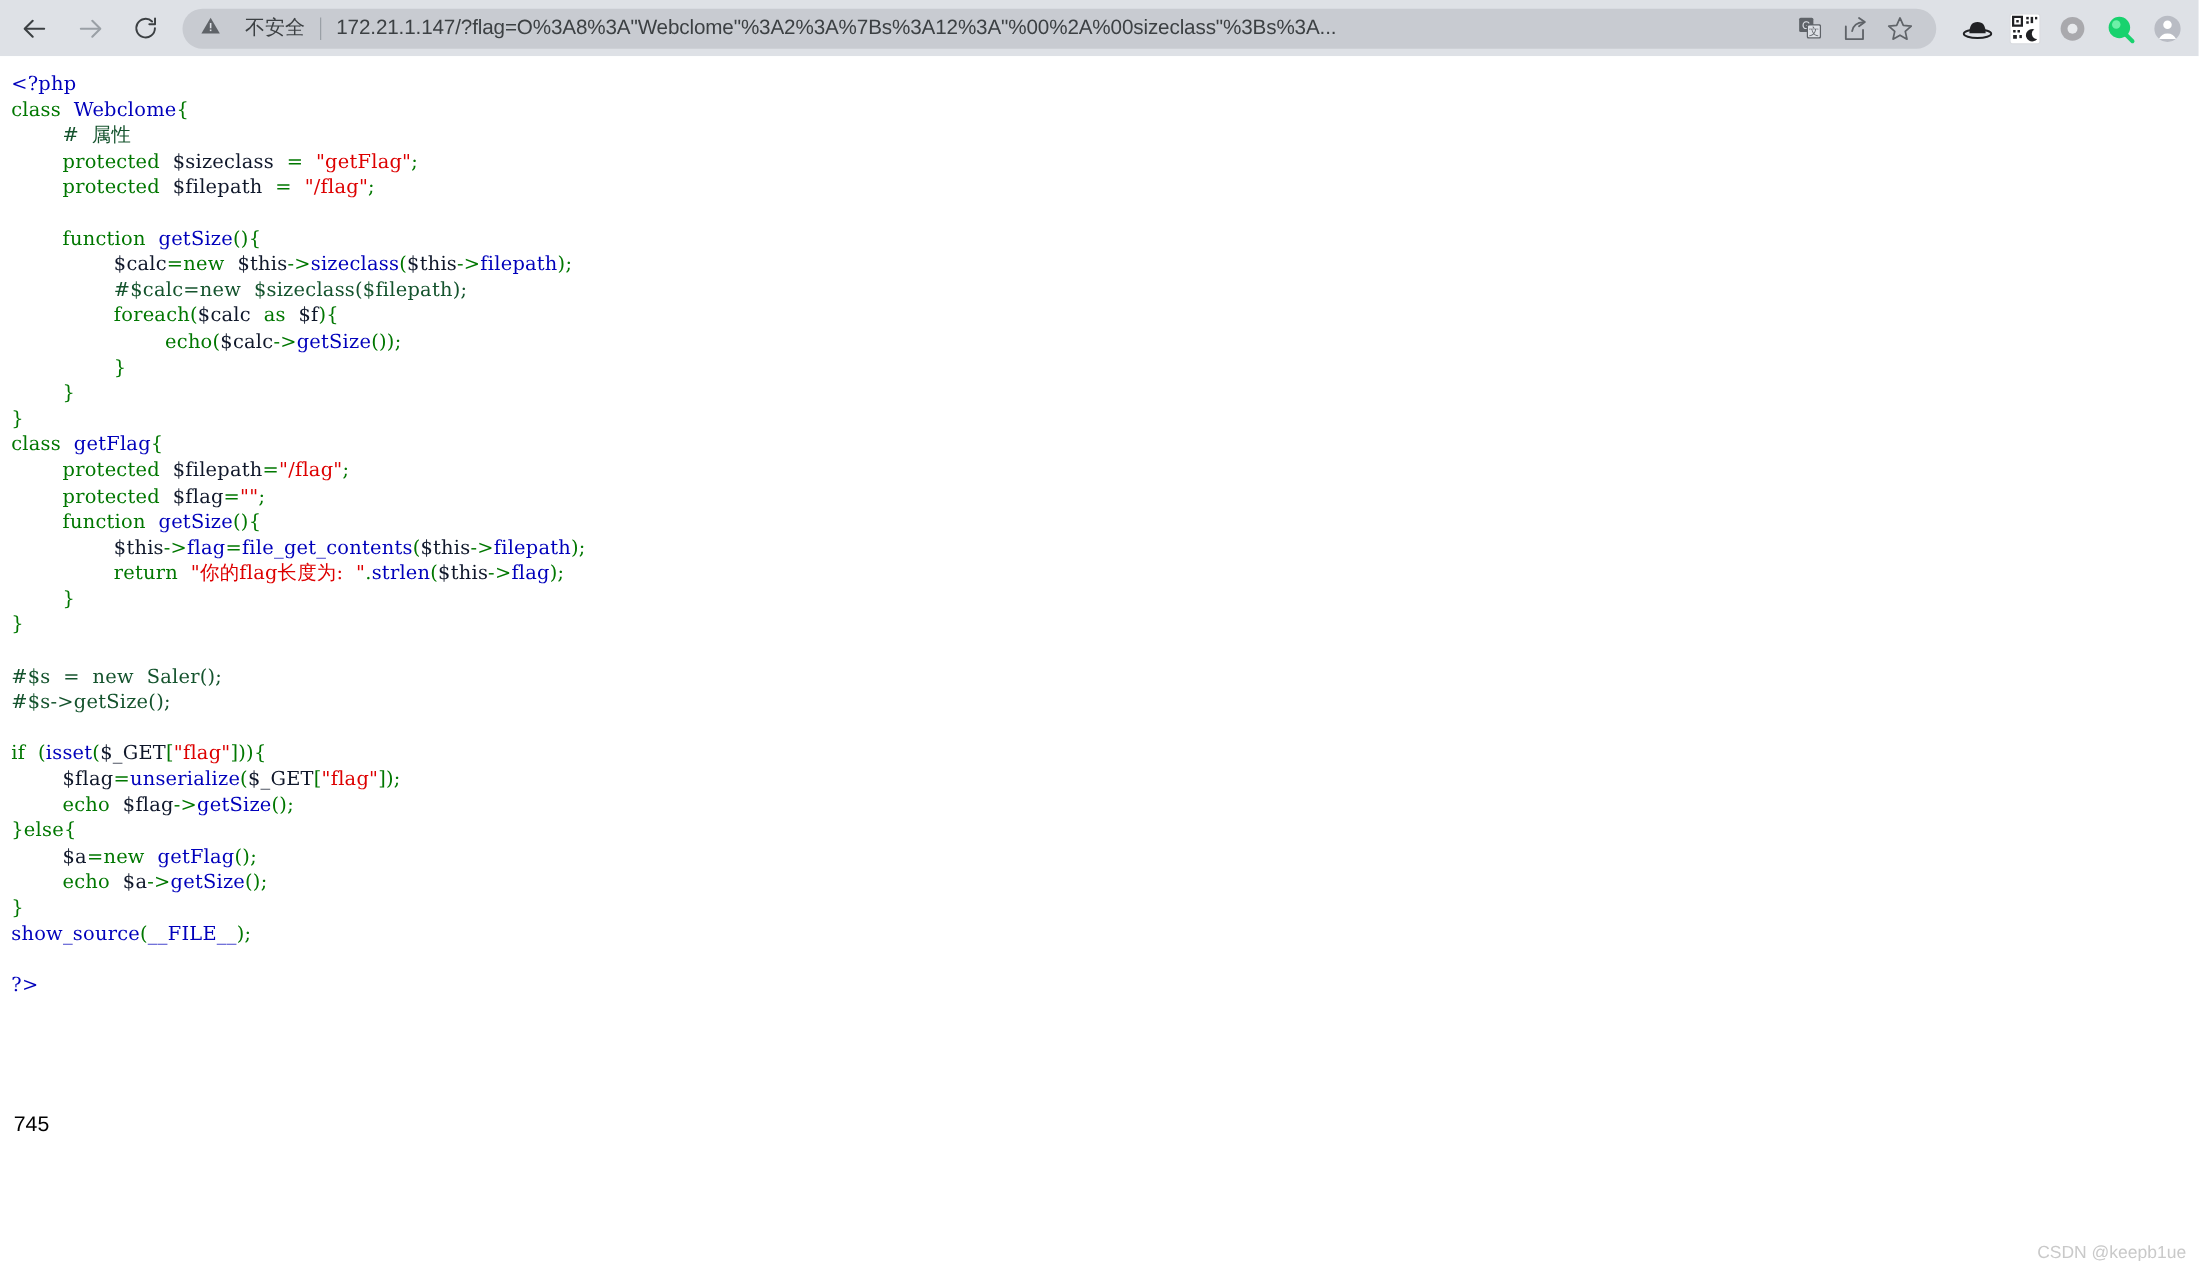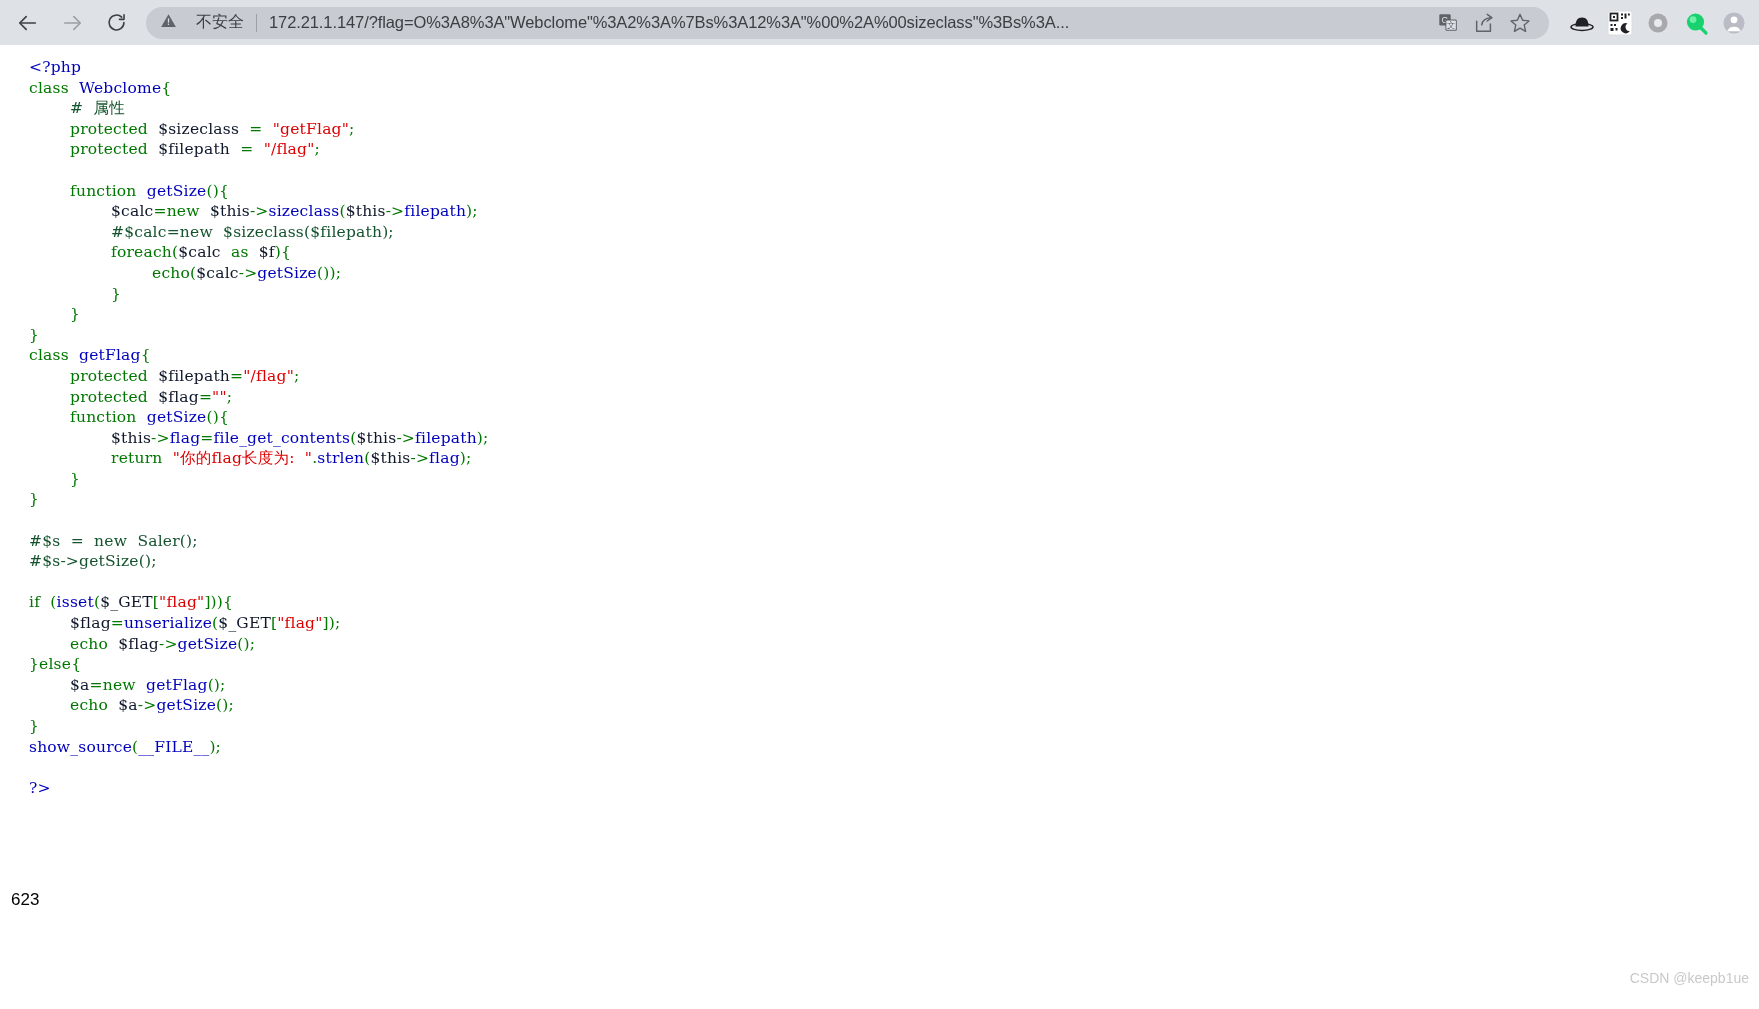--- a/index.html
+++ b/index.html
@@ -112,42 +112,42 @@
   }
   #source-code {
     font-family: "DejaVu Serif", "Liberation Serif", serif;
     font-size: 15.5px;
     line-height: 20.6px;
     white-space: pre;
     padding: 12px 0 0 9px;
     margin: 0;
     letter-spacing: 0.2px;
   }
-  #source-code .ln { display: block; min-height: 20.6px; margin-left: 20px; }
+  #source-code .ln { display: block; min-height: 20.6px; }
 
   
   .c-default { color: #0000bb; }   
   .c-kw      { color: #007700; }   
   .c-str     { color: #dd0000; }   
   .c-com     { color: #14532d; }   
   .c-var     { color: #0f172a; }   
 
   #php-output {
     font-family: "Liberation Sans", sans-serif;
     font-size: 17px;
     color: #000000;
     position: absolute;
     left: 11px;
     top: 845px;
   }
 
   #watermark {
     position: absolute;
     right: 10px;
-    bottom: 23px;
+    bottom: 0;
     font-size: 14px;
     color: #c9c9c9;
     font-family: "Liberation Sans", sans-serif;
     white-space: nowrap;
   }
 </style>
 </head>
 <body>
 
 <div id="browser-chrome">
@@ -251,15 +251,15 @@
         <circle cx="13" cy="13" r="10.5" fill="#b9bcc4"></circle>
         <circle cx="13" cy="9.8" r="3.4" fill="#ffffff"></circle>
         <path d="M6.2 21.2 a7.4 7.4 0 0 1 13.6 0 z" fill="#ffffff"></path>
       </svg>
     </div>
   </div>
 </div>
 
 <div id="page">
   <pre id="source-code"><span class="ln"><span class="c-default">&lt;?php</span></span><span class="ln"><span class="c-kw">class  </span><span class="c-default">Webclome</span><span class="c-kw">{</span></span><span class="ln"><span class="c-default">        </span><span class="c-com">#  属性</span></span><span class="ln"><span class="c-default">        </span><span class="c-kw">protected  </span><span class="c-var">$sizeclass</span><span class="c-kw">  =  </span><span class="c-str">"getFlag"</span><span class="c-kw">;</span></span><span class="ln"><span class="c-default">        </span><span class="c-kw">protected  </span><span class="c-var">$filepath</span><span class="c-kw">  =  </span><span class="c-str">"/flag"</span><span class="c-kw">;</span></span><span class="ln"><span class="c-default"></span></span><span class="ln"><span class="c-default">        </span><span class="c-kw">function  </span><span class="c-default">getSize</span><span class="c-kw">(){</span></span><span class="ln"><span class="c-default">                </span><span class="c-var">$calc</span><span class="c-kw">=</span><span class="c-kw">new  </span><span class="c-var">$this</span><span class="c-kw">-&gt;</span><span class="c-default">sizeclass</span><span class="c-kw">(</span><span class="c-var">$this</span><span class="c-kw">-&gt;</span><span class="c-default">filepath</span><span class="c-kw">);</span></span><span class="ln"><span class="c-default">                </span><span class="c-com">#$calc=new  $sizeclass($filepath);</span></span><span class="ln"><span class="c-default">                </span><span class="c-kw">foreach</span><span class="c-kw">(</span><span class="c-var">$calc</span><span class="c-kw">  as  </span><span class="c-var">$f</span><span class="c-kw">){</span></span><span class="ln"><span class="c-default">                        </span><span class="c-kw">echo</span><span class="c-kw">(</span><span class="c-var">$calc</span><span class="c-kw">-&gt;</span><span class="c-default">getSize</span><span class="c-kw">());</span></span><span class="ln"><span class="c-default">                </span><span class="c-kw">}</span></span><span class="ln"><span class="c-default">        </span><span class="c-kw">}</span></span><span class="ln"><span class="c-kw">}</span></span><span class="ln"><span class="c-kw">class  </span><span class="c-default">getFlag</span><span class="c-kw">{</span></span><span class="ln"><span class="c-default">        </span><span class="c-kw">protected  </span><span class="c-var">$filepath</span><span class="c-kw">=</span><span class="c-str">"/flag"</span><span class="c-kw">;</span></span><span class="ln"><span class="c-default">        </span><span class="c-kw">protected  </span><span class="c-var">$flag</span><span class="c-kw">=</span><span class="c-str">""</span><span class="c-kw">;</span></span><span class="ln"><span class="c-default">        </span><span class="c-kw">function  </span><span class="c-default">getSize</span><span class="c-kw">(){</span></span><span class="ln"><span class="c-default">                </span><span class="c-var">$this</span><span class="c-kw">-&gt;</span><span class="c-default">flag</span><span class="c-kw">=</span><span class="c-default">file_get_contents</span><span class="c-kw">(</span><span class="c-var">$this</span><span class="c-kw">-&gt;</span><span class="c-default">filepath</span><span class="c-kw">);</span></span><span class="ln"><span class="c-default">                </span><span class="c-kw">return  </span><span class="c-str">"你的flag长度为:  "</span><span class="c-kw">.</span><span class="c-default">strlen</span><span class="c-kw">(</span><span class="c-var">$this</span><span class="c-kw">-&gt;</span><span class="c-default">flag</span><span class="c-kw">);</span></span><span class="ln"><span class="c-default">        </span><span class="c-kw">}</span></span><span class="ln"><span class="c-kw">}</span></span><span class="ln"><span class="c-default"></span></span><span class="ln"><span class="c-com">#$s  =  new  Saler();</span></span><span class="ln"><span class="c-com">#$s-&gt;getSize();</span></span><span class="ln"><span class="c-default"></span></span><span class="ln"><span class="c-kw">if  </span><span class="c-kw">(</span><span class="c-default">isset</span><span class="c-kw">(</span><span class="c-var">$_GET</span><span class="c-kw">[</span><span class="c-str">"flag"</span><span class="c-kw">])){</span></span><span class="ln"><span class="c-default">        </span><span class="c-var">$flag</span><span class="c-kw">=</span><span class="c-default">unserialize</span><span class="c-kw">(</span><span class="c-var">$_GET</span><span class="c-kw">[</span><span class="c-str">"flag"</span><span class="c-kw">]);</span></span><span class="ln"><span class="c-default">        </span><span class="c-kw">echo  </span><span class="c-var">$flag</span><span class="c-kw">-&gt;</span><span class="c-default">getSize</span><span class="c-kw">();</span></span><span class="ln"><span class="c-kw">}</span><span class="c-kw">else</span><span class="c-kw">{</span></span><span class="ln"><span class="c-default">        </span><span class="c-var">$a</span><span class="c-kw">=</span><span class="c-kw">new  </span><span class="c-default">getFlag</span><span class="c-kw">();</span></span><span class="ln"><span class="c-default">        </span><span class="c-kw">echo  </span><span class="c-var">$a</span><span class="c-kw">-&gt;</span><span class="c-default">getSize</span><span class="c-kw">();</span></span><span class="ln"><span class="c-kw">}</span></span><span class="ln"><span class="c-default">show_source</span><span class="c-kw">(</span><span class="c-default">__FILE__</span><span class="c-kw">);</span></span><span class="ln"><span class="c-default"></span></span><span class="ln"><span class="c-default">?&gt;</span></span></pre>
-  <div id="php-output">623</div>
+  <div id="php-output">745</div>
   <div id="watermark">CSDN @keepb1ue</div>
 </div>
 
 </body></html>

